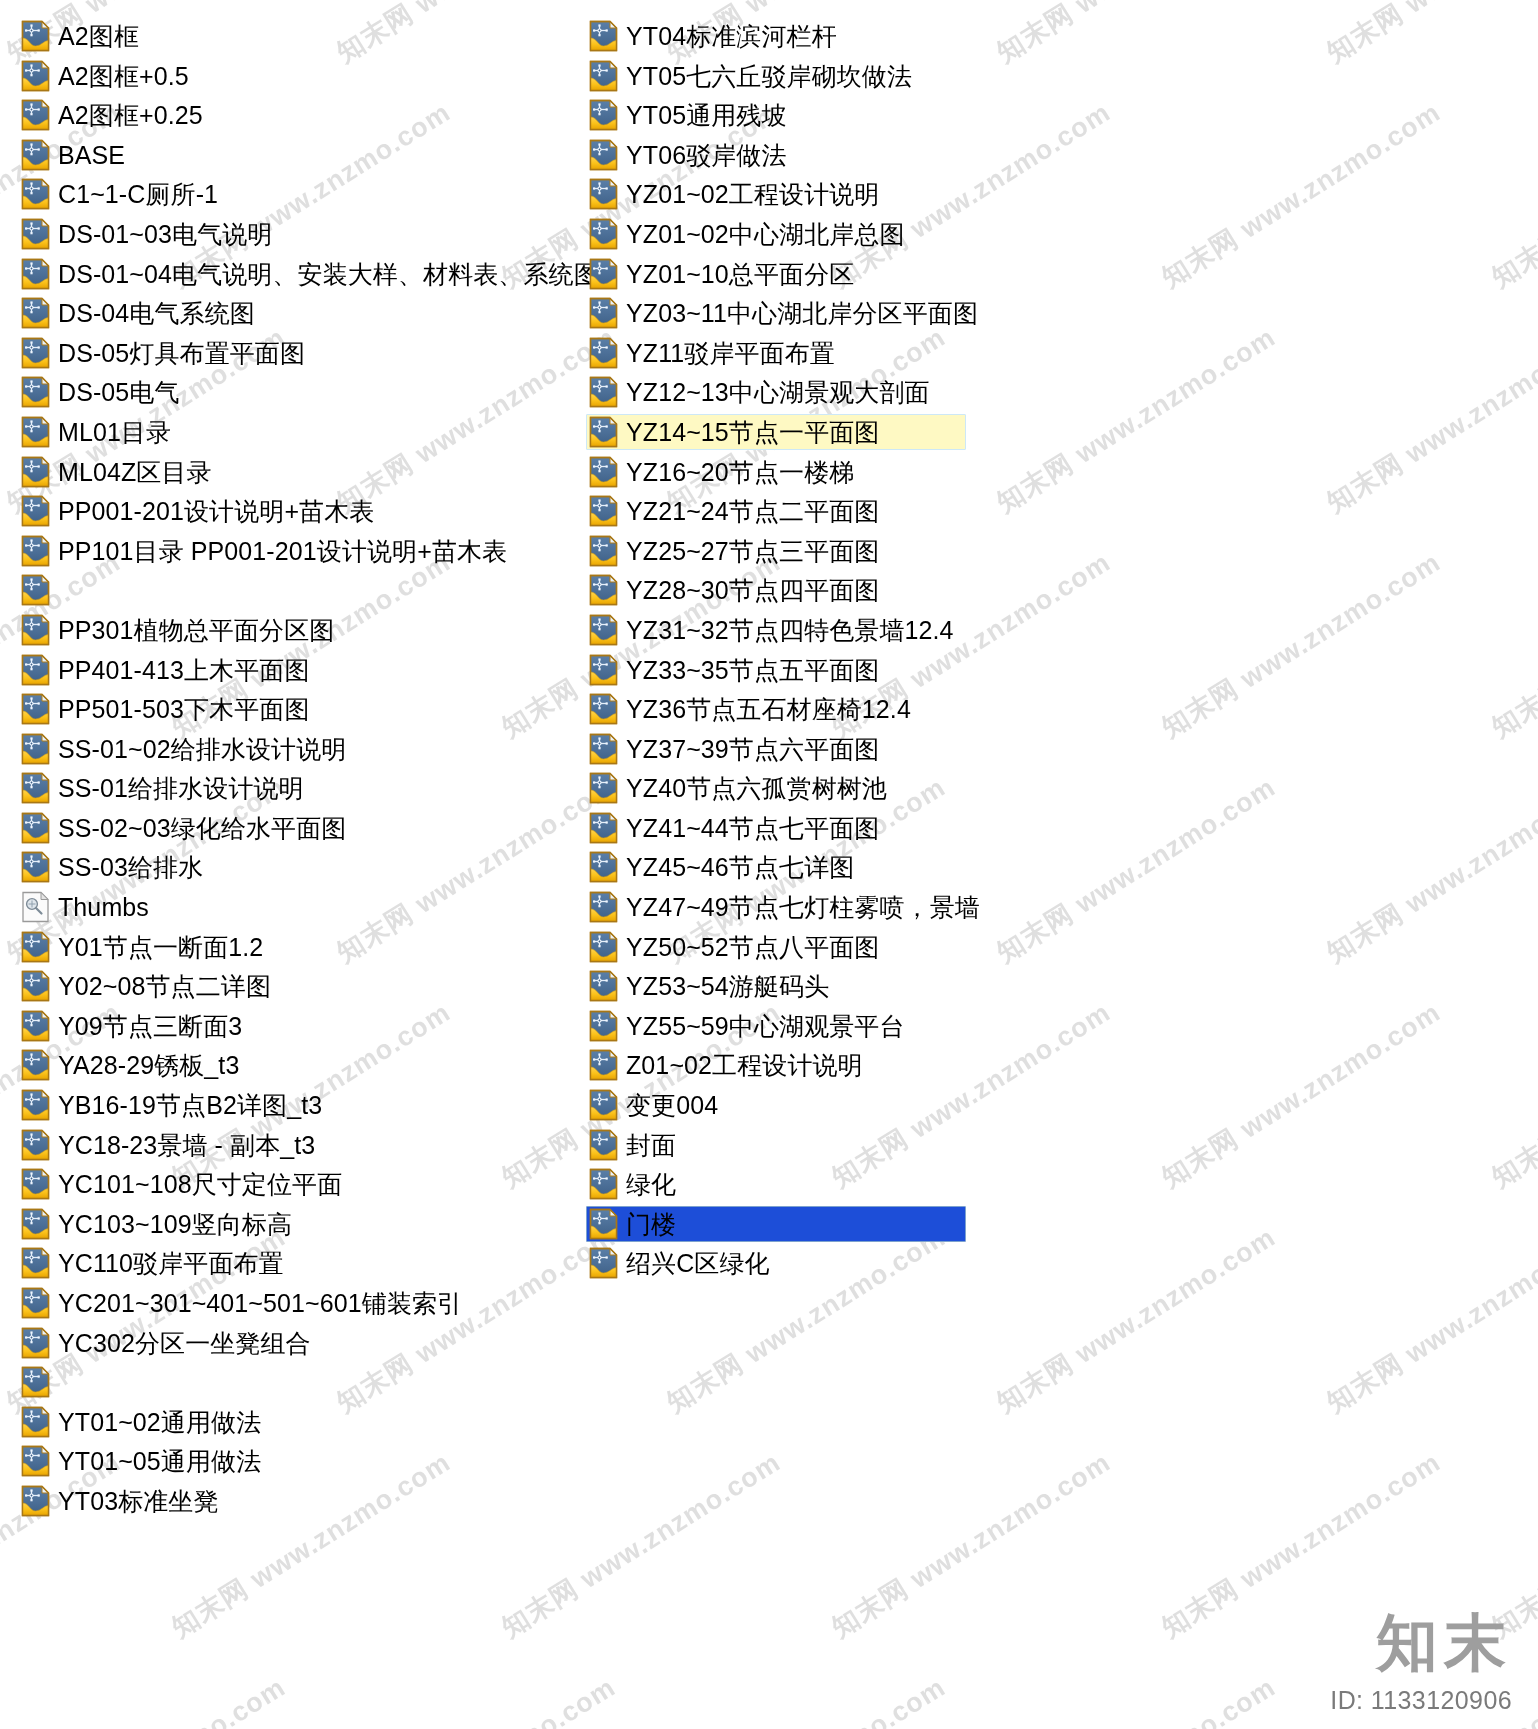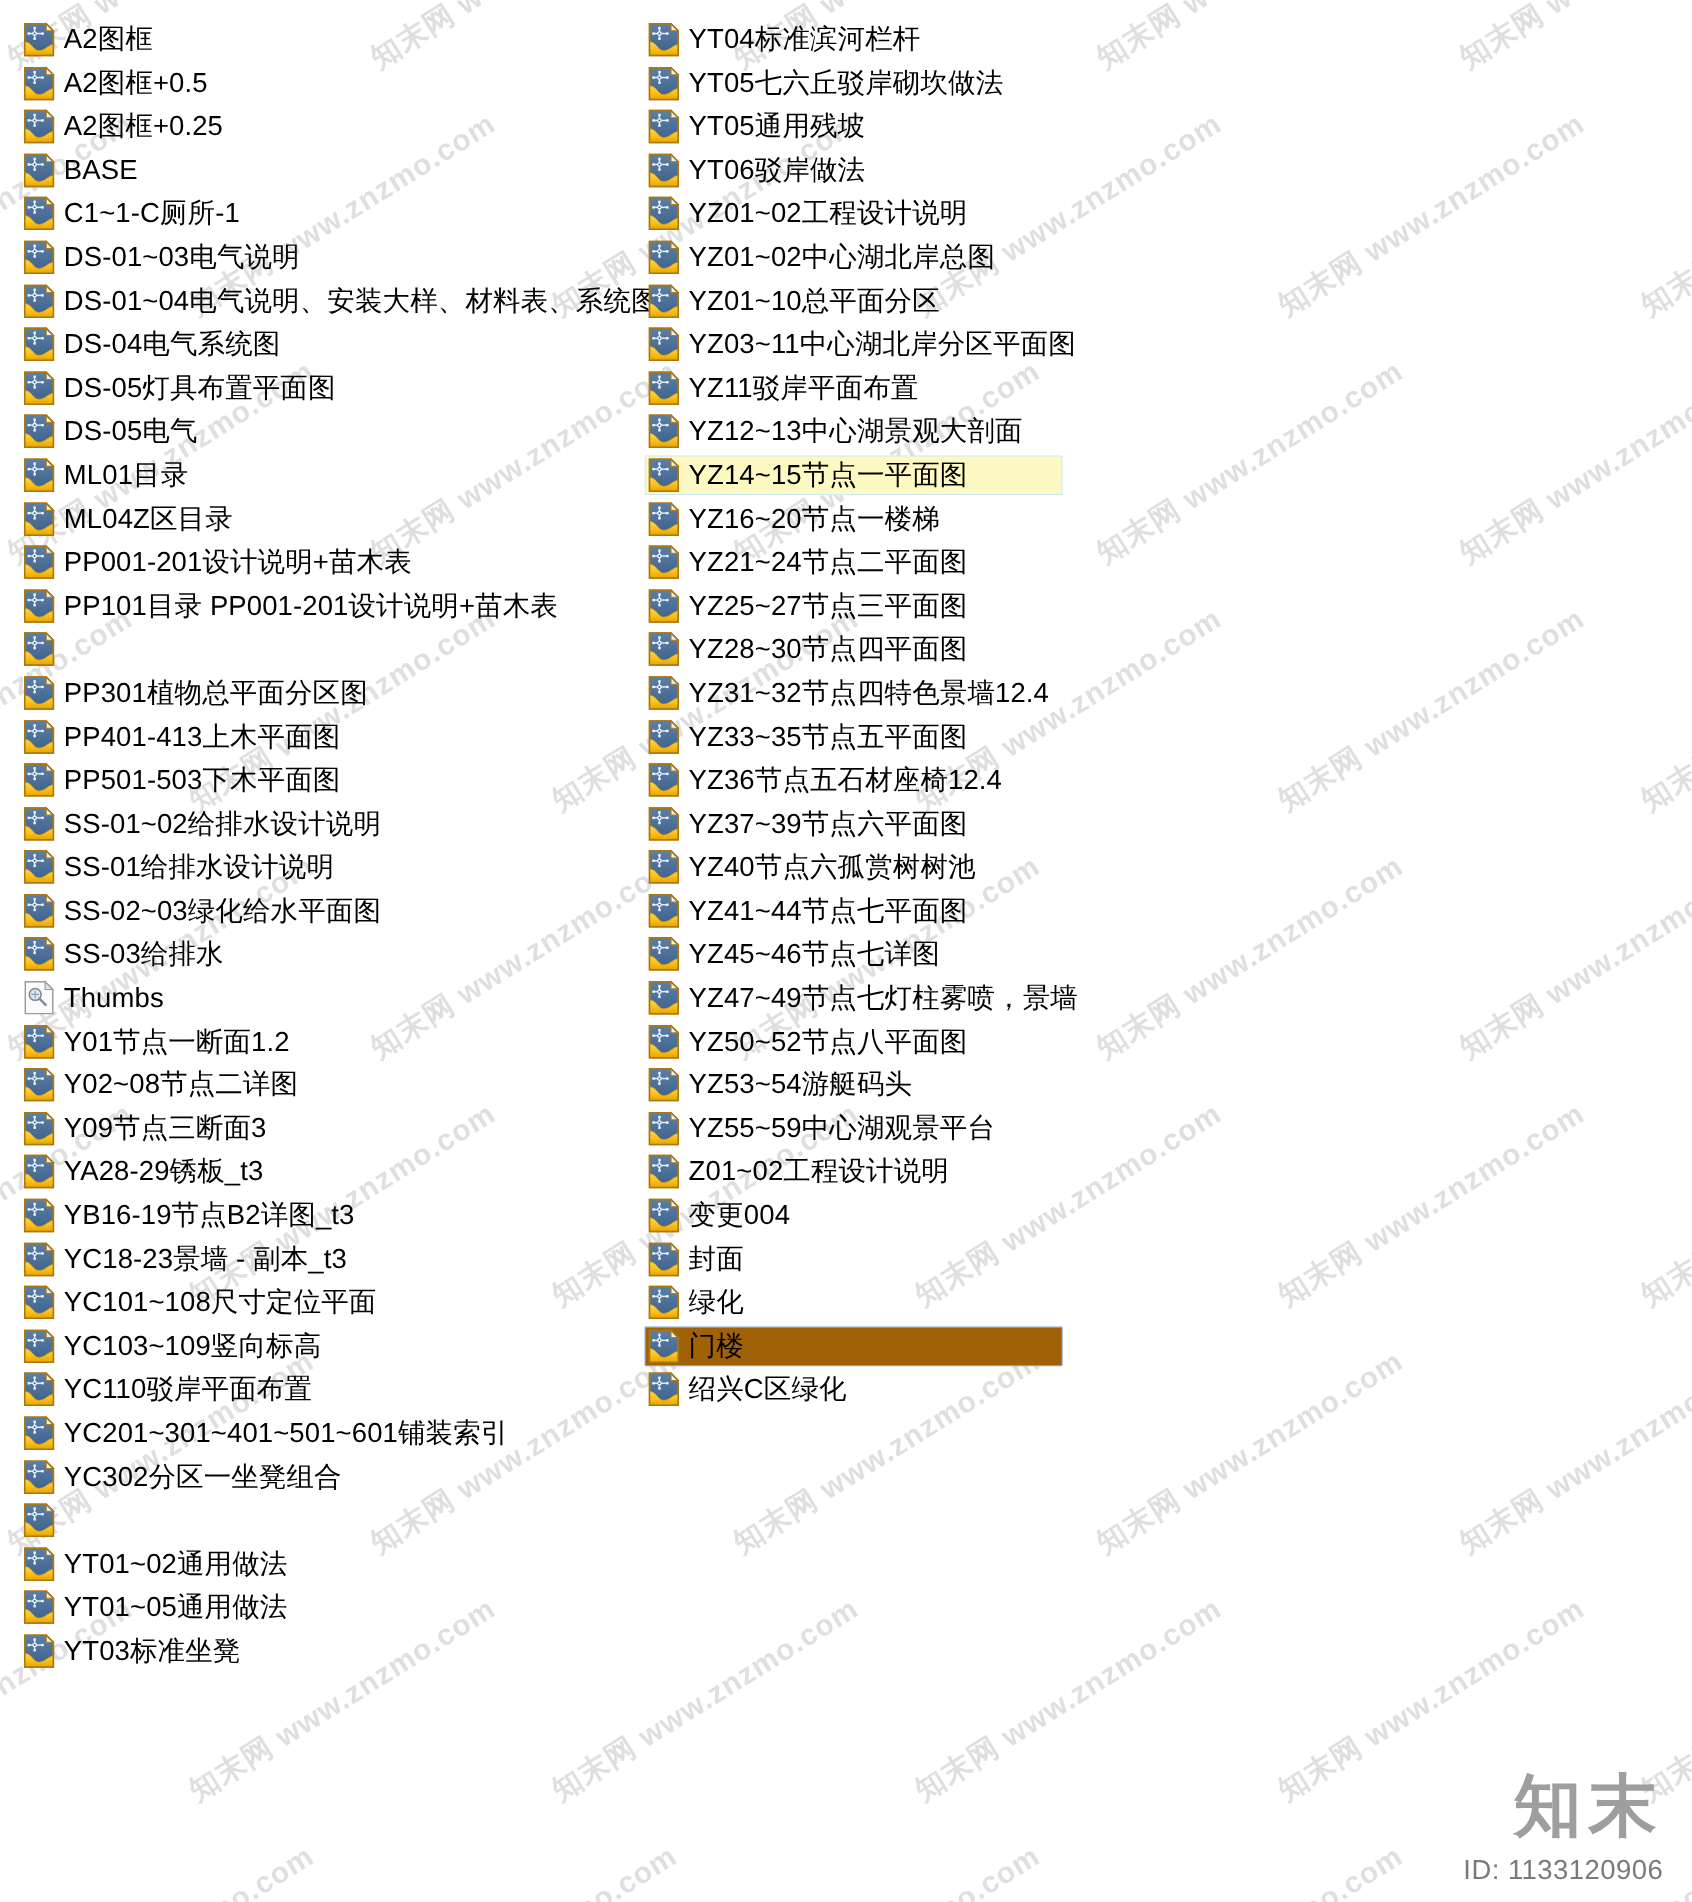--- a/index.html
+++ b/index.html
@@ -59,21 +59,21 @@
     border: 1px solid transparent;
     border-radius: 1px;
     width: max-content;
     max-width: 556px;
   }
   .file-row.selected {
     background: #fef9c3;
     border-color: #cde8f7;
   }
   .file-row.focused {
-    background: #a16207;
+    background: #1d4ed8;
     border: 1px solid #7da2ce;
   }
 
   .file-icon {
     width: 30px;
     height: 32px;
     flex: 0 0 30px;
     margin-right: 7px;
     position: relative;
   }

